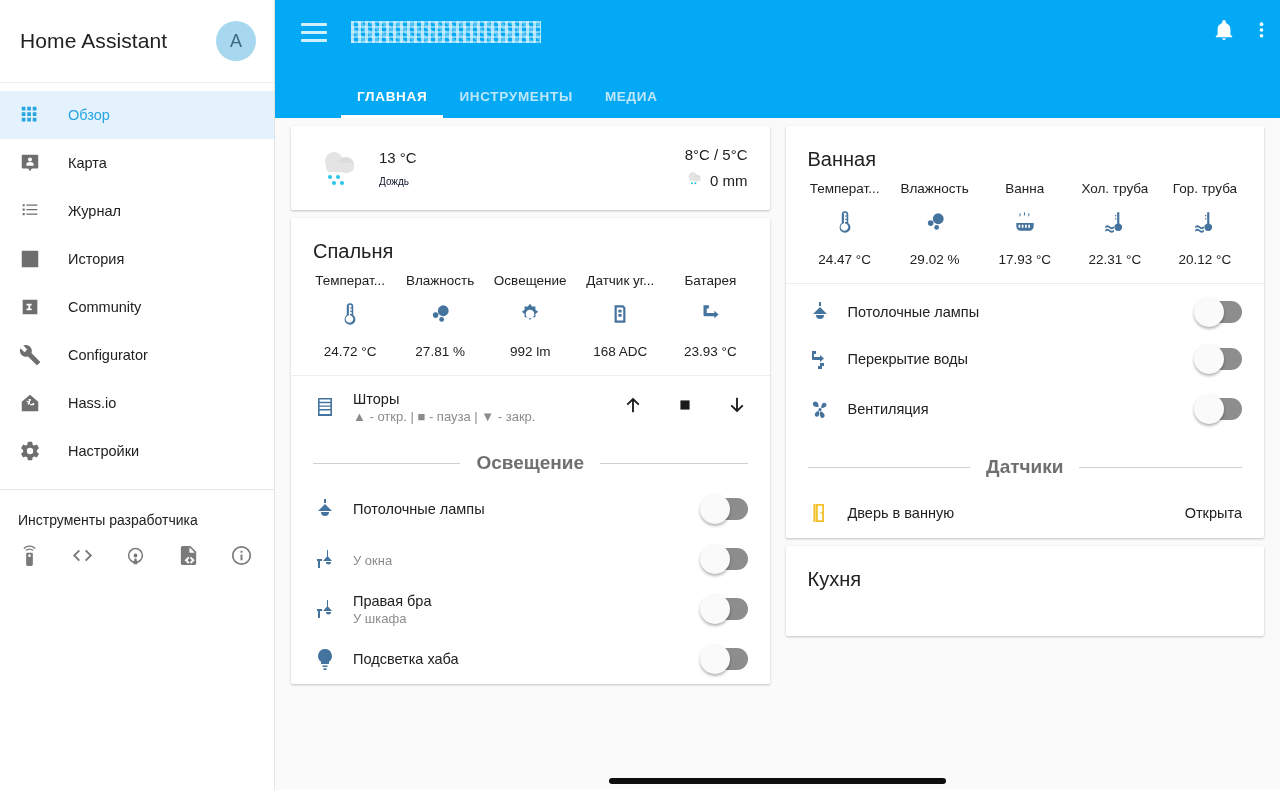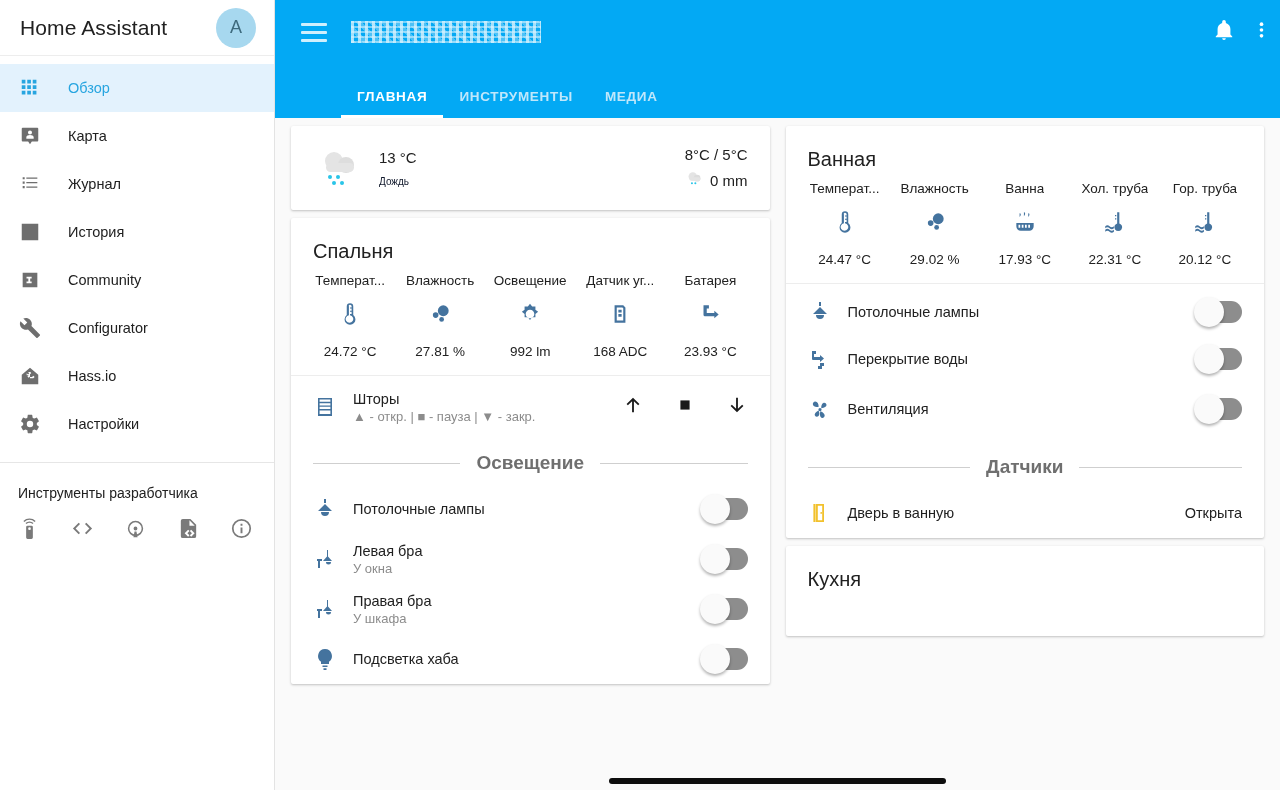--- a/index.html
+++ b/index.html
@@ -11,21 +11,21 @@
   }
   .app { display: flex; width: 1280px; height: 790px; position: relative; }
 
   
   .sidebar {
     width: 275px; height: 790px; background: #ffffff;
     border-right: 1px solid #e3e3e3;
     display: flex; flex-direction: column; flex: 0 0 275px;
   }
   .sb-header {
-    height: 56px; display: flex; align-items: center;
+    height: 83px; display: flex; align-items: center;
     padding: 0 18px 0 20px; border-bottom: 1px solid #ededed;
     justify-content: space-between;
   }
   .sb-title { font-size: 21px; color: #212121; font-weight: 400; letter-spacing: .1px; }
   .sb-avatar {
     width: 40px; height: 40px; border-radius: 50%;
     background: #a7d8ef; color: #3d6a7d; font-size: 18px;
     display: flex; align-items: center; justify-content: center;
   }
   .sb-list { padding-top: 8px; }
@@ -402,21 +402,20 @@
               </span>
           </div>
 
           <div class="row">
             <span class="row-icon">
                 <svg viewBox="0 0 24 24">
                   <path d="M13 3h2v6.5l4 4.5h-9l4-4.5V3m-1 12h5a2.5 2.5 0 0 1-5 0M4 12h5v2H7v7H5v-7H4v-2Z"></path>
                 </svg>
               </span>
             <span class="row-txt">
-              <span class="row-name" style="display:block">Левая бра</span>
               <span class="row-sub" style="display:block">У окна</span>
             </span>
             <span class="toggle">
                 <span class="thumb"></span>
               </span>
           </div>
 
           <div class="row">
             <span class="row-icon">
                 <svg viewBox="0 0 24 24">

